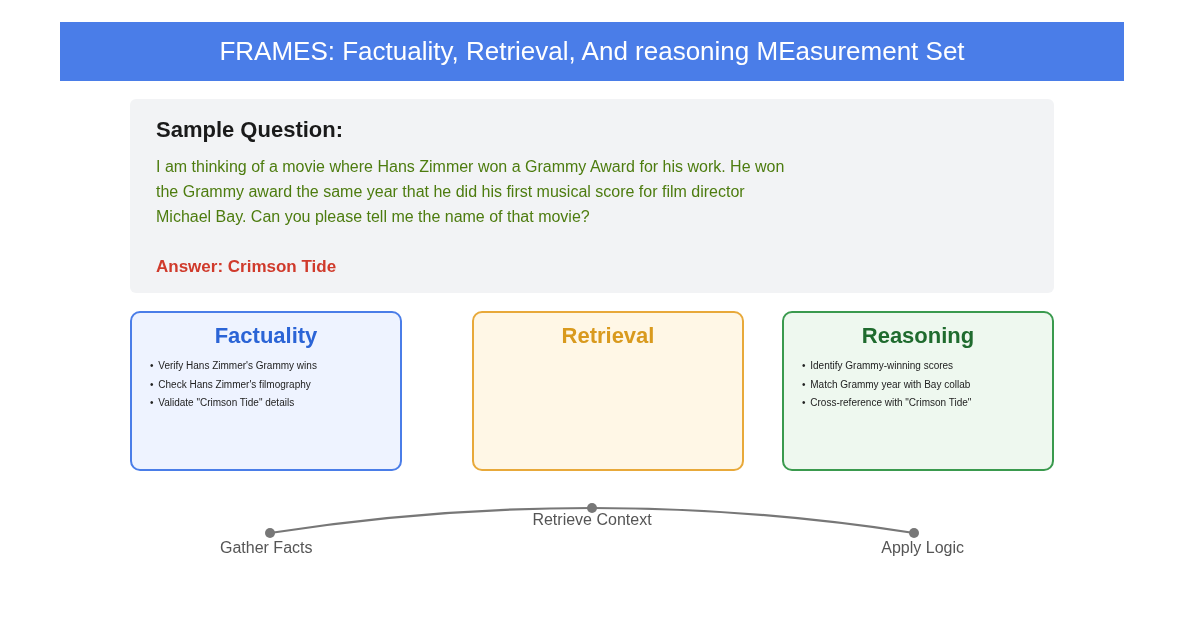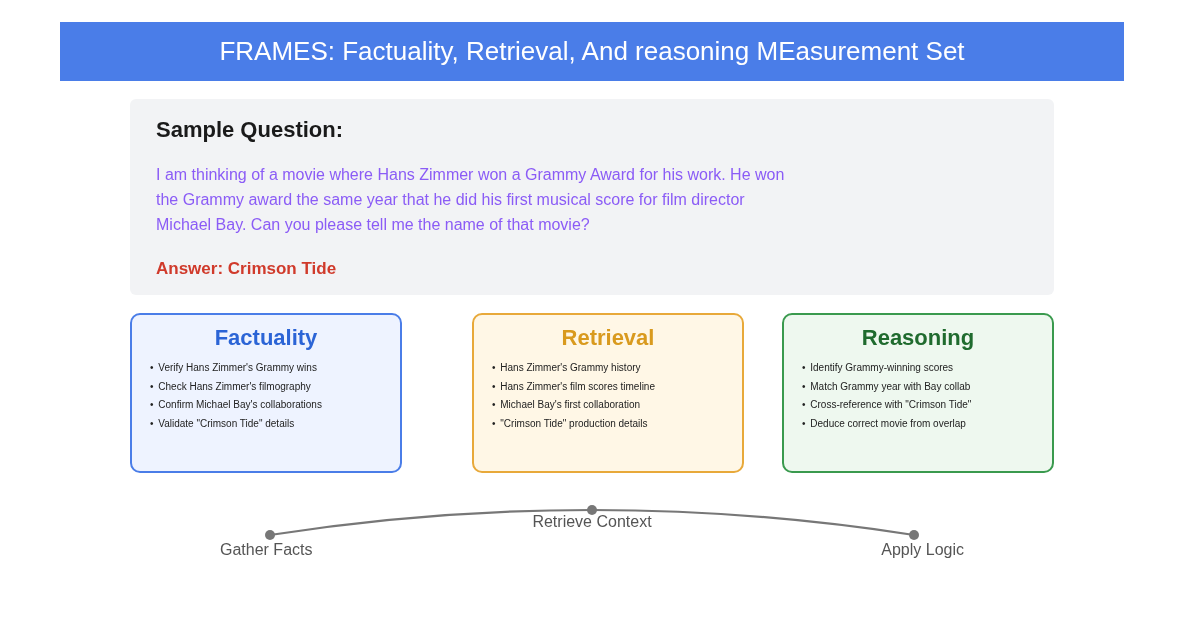--- a/index.html
+++ b/index.html
@@ -23,27 +23,27 @@
   .sample-box {
     background: #f2f3f5;
     border-radius: 6px;
     margin: 0 130px 18px 130px;
     padding: 18px 26px 16px 26px;
   }
   .sample-title {
     font-size: 22px;
     font-weight: bold;
     color: #1a1a1a;
-    margin-bottom: 20px;
+    margin-bottom: 12px;
   }
   .sample-question {
     font-size: 16px;
-    color: #8b5cf6;
+    color: #4d7c0f;
     line-height: 1.55;
-    margin-bottom: 22px;
+    margin-bottom: 28px;
     max-width: 640px;
   }
   .sample-answer {
     font-size: 17px;
     font-weight: bold;
     color: #d03a2b;
   }
   .cards-row {
     display: flex;
     gap: 38px;
@@ -111,40 +111,32 @@
   <div class="sample-question">I am thinking of a movie where Hans Zimmer won a Grammy Award for his work. He won the Grammy award the same year that he did his first musical score for film director Michael Bay. Can you please tell me the name of that movie?</div>
   <div class="sample-answer">Answer: Crimson Tide</div>
 </div>
 
 <div class="cards-row">
   <div class="card fact">
     <div class="card-title">Factuality</div>
     <ul>
       <li>Verify Hans Zimmer's Grammy wins</li>
       <li>Check Hans Zimmer's filmography</li>
-      <li>Confirm Michael Bay's collaborations</li>
       <li>Validate "Crimson Tide" details</li>
     </ul>
   </div>
   <div class="card retr">
     <div class="card-title">Retrieval</div>
-    <ul>
-      <li>Hans Zimmer's Grammy history</li>
-      <li>Hans Zimmer's film scores timeline</li>
-      <li>Michael Bay's first collaboration</li>
-      <li>"Crimson Tide" production details</li>
-    </ul>
   </div>
   <div class="card reas">
     <div class="card-title">Reasoning</div>
     <ul>
       <li>Identify Grammy-winning scores</li>
       <li>Match Grammy year with Bay collab</li>
       <li>Cross-reference with "Crimson Tide"</li>
-      <li>Deduce correct movie from overlap</li>
     </ul>
   </div>
 </div>
 
 <div class="arc-wrap">
   <svg width="924" height="80" viewBox="0 0 924 80">
     <path d="M 140 40 Q 462 -10 784 40" stroke="#777" stroke-width="2.2" fill="none"></path>
     <circle cx="140" cy="40" r="5" fill="#777"></circle>
     <circle cx="462" cy="15" r="5" fill="#777"></circle>
     <circle cx="784" cy="40" r="5" fill="#777"></circle>

